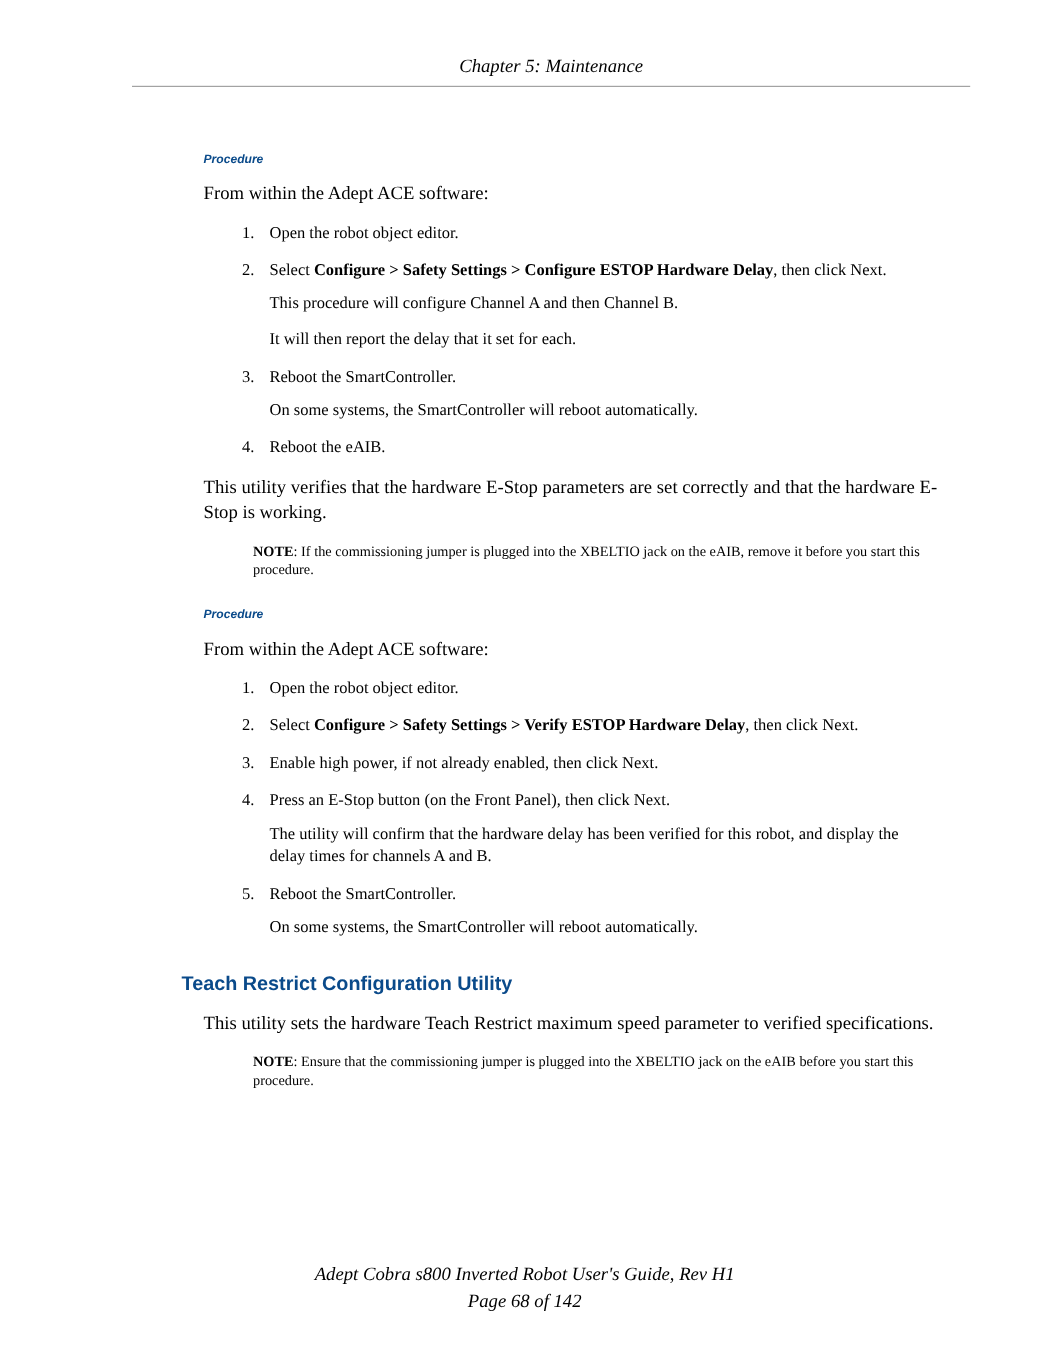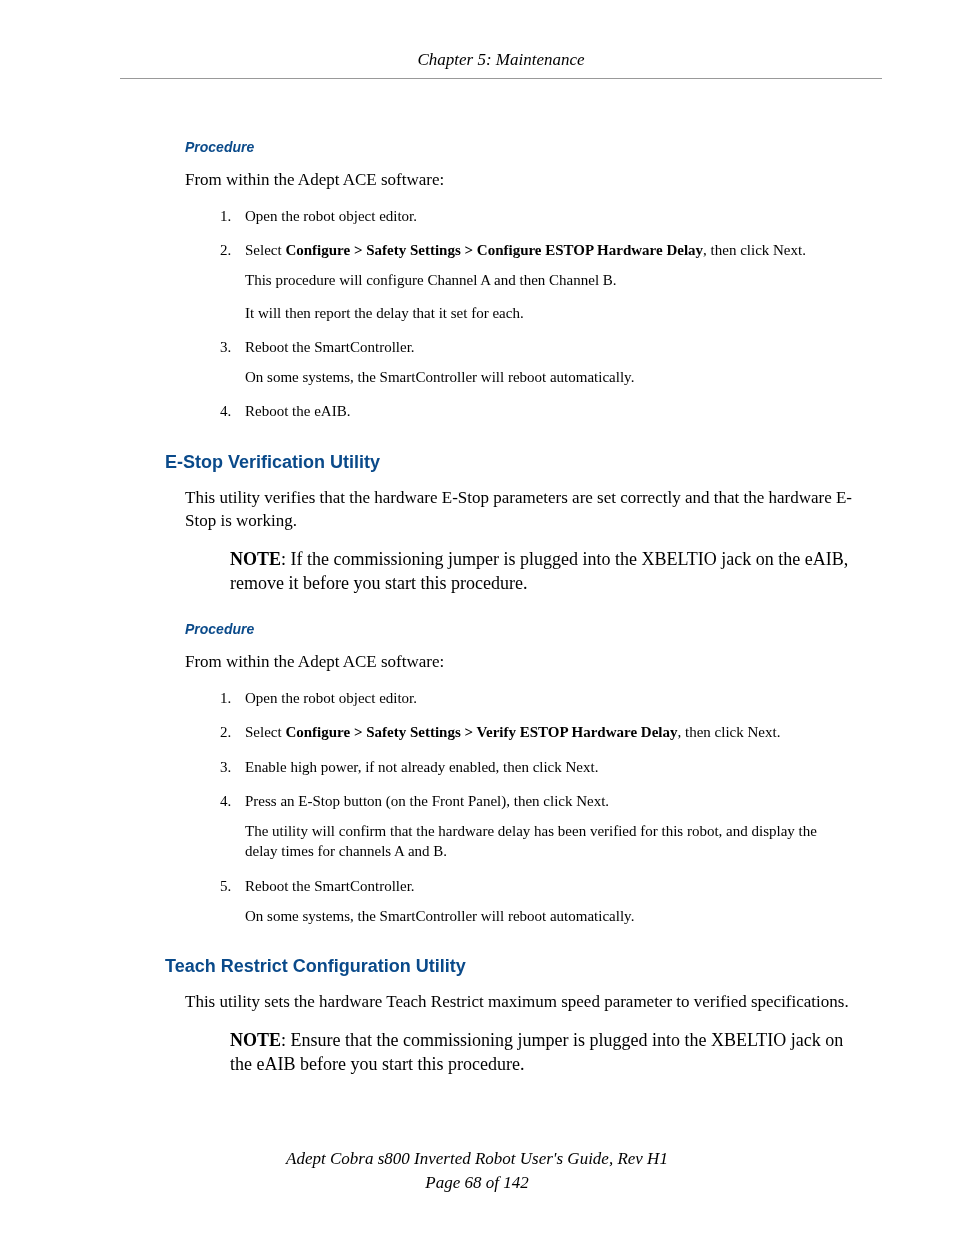--- a/index.html
+++ b/index.html
@@ -25,38 +25,38 @@
   hr.rule {
     border: none;
     border-top: 1px solid #999;
     margin: 0 0 60px 0;
   }
   .h4 {
     font-family: Verdana, Geneva, sans-serif;
     font-weight: bold;
     font-style: italic;
     color: #0a4a8a;
-    font-size: 14px;
+    font-size: 11px;
     margin: 0 0 14px 65px;
   }
   .h3 {
     font-family: Verdana, Geneva, sans-serif;
     font-weight: bold;
     color: #0a4a8a;
     font-size: 18px;
     margin: 30px 0 14px 45px;
   }
   .body-text {
     font-size: 17px;
     line-height: 1.35;
     margin: 0 0 14px 65px;
   }
   .indent-block {
     margin: 0 30px 14px 110px;
-    font-size: 18px;
+    font-size: 13px;
     line-height: 1.35;
   }
   ol.proc {
     margin: 0 30px 0 75px;
     padding-left: 40px;
     font-size: 15px;
     line-height: 1.35;
   }
   ol.proc > li {
     padding-left: 10px;
@@ -99,21 +99,20 @@
     </li>
     <li>
       <span>Reboot the SmartController.</span>
       <p>On some systems, the SmartController will reboot automatically.</p>
     </li>
     <li>
       <span>Reboot the eAIB.</span>
     </li>
   </ol>
 
-  <div class="h3">E-Stop Verification Utility</div>
   <div class="body-text">This utility verifies that the hardware E-Stop parameters are set correctly and that the hardware E-Stop is working.</div>
   <div class="indent-block">
     <span class="bold">NOTE</span><span>: If the commissioning jumper is plugged into the XBELTIO jack on the eAIB, remove it before you start this procedure.</span>
   </div>
 
   <div class="h4" style="margin-top:26px">Procedure</div>
   <div class="body-text">From within the Adept ACE software:</div>
 
   <ol class="proc">
     <li>

